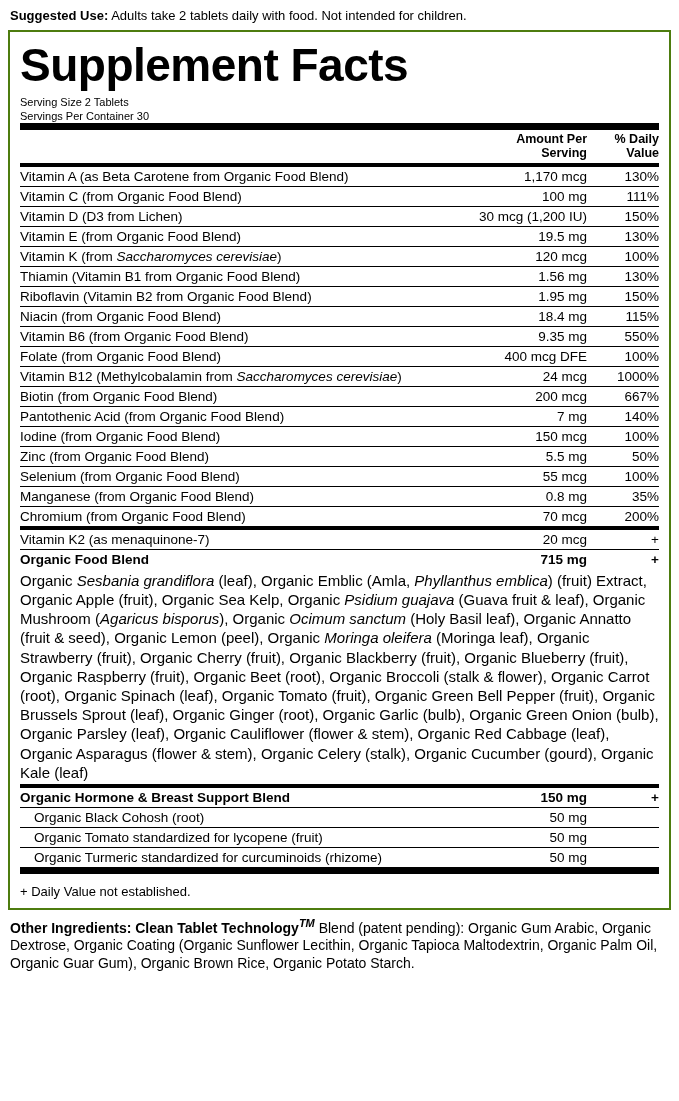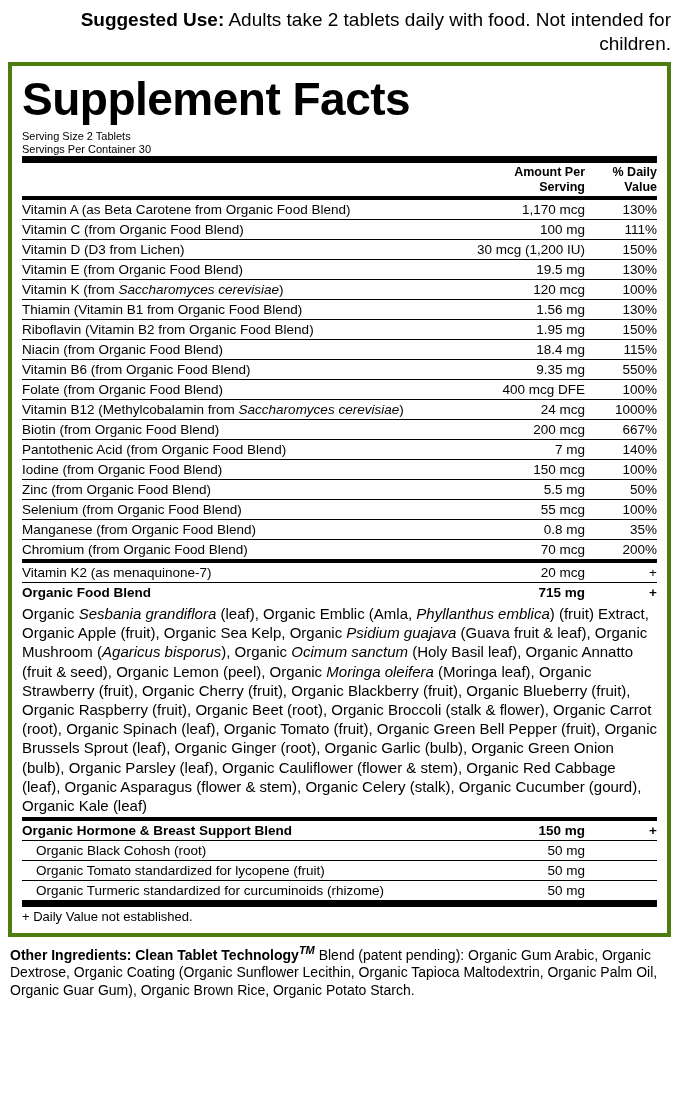--- a/index.html
+++ b/index.html
@@ -12,29 +12,28 @@
     font-family: "Liberation Sans", sans-serif;
     color: #000000;
     -webkit-font-smoothing: antialiased;
   }
   .page {
     width: 679px;
     box-sizing: border-box;
     padding: 6px 8px 4px 8px;
   }
   .suggested-use {
-    font-size: 19px;
+    font-size: 13px;
     line-height: 1.25;
     margin: 2px 0 6px 2px;
-    text-align: right;
   }
   .suggested-use b { font-weight: bold; }
 
   .panel {
-    border: 4px solid #4d7c0f;
+    border: 2px solid #4d7c0f;
     box-sizing: border-box;
     padding: 6px 10px 8px 10px;
   }
 
   .sf-title {
     font-size: 46px;
     font-weight: bold;
     letter-spacing: -0.5px;
     line-height: 1.0;
     margin: 4px 0 8px 0;
@@ -82,21 +81,21 @@
 
   .blend-desc td {
     font-size: 15px;
     line-height: 1.28;
     padding: 3px 4px 5px 14px;
     text-align: left;
   }
 
   .footnote {
     font-size: 13px;
-    padding-top: 2px;
+    padding-top: 10px;
     padding-bottom: 1px;
   }
 
   .other-ing {
     font-size: 14px;
     line-height: 1.26;
     margin: 7px 2px 0 2px;
   }
   .other-ing b { font-weight: bold; }
   sup { font-size: 11px; vertical-align: super; font-style: italic; }

